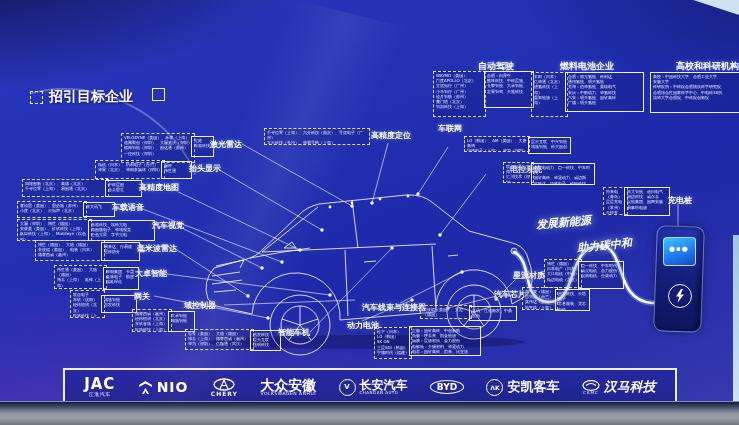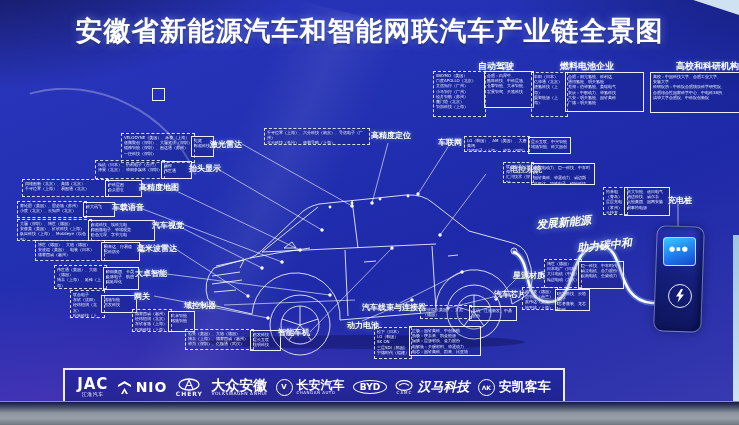--- a/index.html
+++ b/index.html
@@ -30,21 +30,21 @@
              background:linear-gradient(200deg,#2a3ac0 0%,#15207e 45%,#0d1458 100%);
              border:1px solid rgba(200,220,255,.45);transform:rotate(2deg);
              box-shadow:inset -4px 0 6px rgba(0,0,30,.5), 0 0 10px rgba(0,0,40,.4);}
   .pile-screen{left:663px;top:237px;width:31px;height:27px;border-radius:4px;
              background:linear-gradient(160deg,#39c8ff 0%,#1f7df0 55%,#1548c8 100%);
              border:1px solid rgba(255,255,255,.7);}
   .pile-screen-glyph{left:668px;top:244px;width:22px;height:10px;font-size:7px;color:#fff;
              letter-spacing:1px;font-weight:700;text-align:center;line-height:10px;}
   .pile-bolt{left:668px;top:284px;width:22px;height:22px;border-radius:50%;
              border:1.6px solid rgba(255,255,255,.9);display:flex;align-items:center;justify-content:center;}
-  .logo-bar{left:63px;top:368px;width:502px;height:37px;border:2px solid rgba(255,255,255,.92);
+  .logo-bar{left:63px;top:368px;width:614px;height:37px;border:2px solid rgba(255,255,255,.92);
             background:linear-gradient(180deg,rgba(26,32,150,.55),rgba(18,24,120,.55));
             display:flex;align-items:center;justify-content:space-around;padding:17px 8px;box-sizing:border-box;}
   .logo-item{display:flex;align-items:center;gap:4px;color:#fff;}
   .logo-stack{display:flex;flex-direction:column;align-items:center;line-height:1;}
   .logo-main{font-weight:800;font-size:13px;white-space:nowrap;}
   .logo-sub{font-size:5px;letter-spacing:.5px;white-space:nowrap;opacity:.95;}
   .logo-circle{width:15px;height:15px;border:1.4px solid #fff;border-radius:50%;
                display:flex;align-items:center;justify-content:center;font-size:7px;font-weight:800;}
   .logo-ellipse{border:1.5px solid #fff;border-radius:50%;padding:1px 6px;font-weight:800;font-size:9px;}
   .floor{left:0;bottom:0;width:739px;height:23px;
@@ -60,22 +60,25 @@
           background:linear-gradient(100deg,transparent 35%,rgba(255,255,255,.07) 48%,transparent 62%);}
 </style>
 </head>
 <body>
 
 <div id="stage">
 
   <div class="abs glare-band"></div>
   <div class="abs glare-arc"></div>
 
-  <div class="abs title">安徽省新能源汽车和智能网联汽车产业链全景图</div>
-
+
+  <div class="abs legend-row" style="left:30px;top:88px;">
+    <span class="legend-swatch"></span>
+    <span class="legend-text">招引目标企业</span>
+  </div>
   <div class="abs legend-row" style="left:152px;top:88px;">
     <span class="legend-swatch solid"></span>
   </div>
 
   <div class="abs sec-header" style="left:478px;top:60px;">自动驾驶</div>
   <div class="abs box" style="left:433px;top:71px;width:47px;height:42px;">WAYMO（美国）
 百度APOLLO（北京）
 文远知行（广州）
 小马智行（广州）
 轻舟智航（苏州）
@@ -251,21 +254,21 @@
 华为（深圳）、亿咖通（武汉）</div>
   <div class="abs box solid" style="left:250px;top:330px;width:25px;height:17px;">杰发科技
 星云互联
 佳明科技</div>
   <div class="abs cat-label" style="left:278px;top:327px;">智能车机</div>
 
   <div class="abs box" style="left:264px;top:128px;width:100px;height:13px;">千寻位置（上海）、六分科技（南京）、导远电子（广州）
 北云科技（长沙）、华测导航（上海）</div>
   <div class="abs cat-label" style="left:371px;top:130px;">高精度定位</div>
 
-  <div class="abs cat-label" style="left:438px;top:137px;">车联网</div>
+  <div class="abs cat-label" style="left:438px;top:123px;">车联网</div>
   <div class="abs box" style="left:464px;top:136px;width:60px;height:12px;">LG（韩国）、AM（美国）、大唐高鸿
 均胜电子（上海）、华为（深圳）</div>
   <div class="abs box solid" style="left:528px;top:137px;width:37px;height:13px;">星云互联、中兴智能
 域驰智能、科大国创</div>
 
   <div class="abs cat-label" style="left:478px;top:164px;padding-left:32px;">电控系统</div>
   <div class="abs box" style="left:503px;top:162px;width:25px;height:17px;">联合电子（上海）
 汇川技术（深圳）
 英搏尔（珠海）</div>
   <div class="abs box solid" style="left:531px;top:163px;width:58px;height:18px;">阳光电动力、巨一科技、中车时代
@@ -360,31 +363,31 @@
       <span class="logo-circle">V</span>
       <div class="logo-stack" style="align-items:flex-start;">
         <span class="logo-main" style="font-size:12px;">长安汽车</span>
         <span class="logo-sub" style="font-size:4px;">CHANGAN AUTO</span>
       </div>
     </div>
     <div class="logo-item">
       <span class="logo-ellipse">BYD</span>
     </div>
     <div class="logo-item">
+      <span class="logo-circle" style="font-size:6px;">ΛK</span>
+      <span class="logo-main" style="font-size:13px;">安凯客车</span>
+    </div>
+    <div class="logo-item">
       <div class="logo-stack">
         <svg width="18" height="11" viewBox="0 0 18 11">
           <ellipse cx="9" cy="5.5" rx="8" ry="4.8" fill="none" stroke="#fff" stroke-width="1.2"></ellipse>
           <path d="M4 5.5 Q9 1.5 14 5.5" stroke="#fff" stroke-width="1.1" fill="none"></path>
         </svg>
         <span class="logo-sub" style="font-size:4px;letter-spacing:1px;">CAMC</span>
       </div>
       <span class="logo-main" style="font-size:13px;font-style:italic;">汉马科技</span>
     </div>
-    <div class="logo-item">
-      <span class="logo-circle" style="font-size:6px;">ΛK</span>
-      <span class="logo-main" style="font-size:13px;">安凯客车</span>
-    </div>
   </div>
 
   <div class="abs sky-tr"></div>
   <div class="abs sky-right"></div>
   <div class="abs floor"></div>
 </div>
 
 </body></html>

